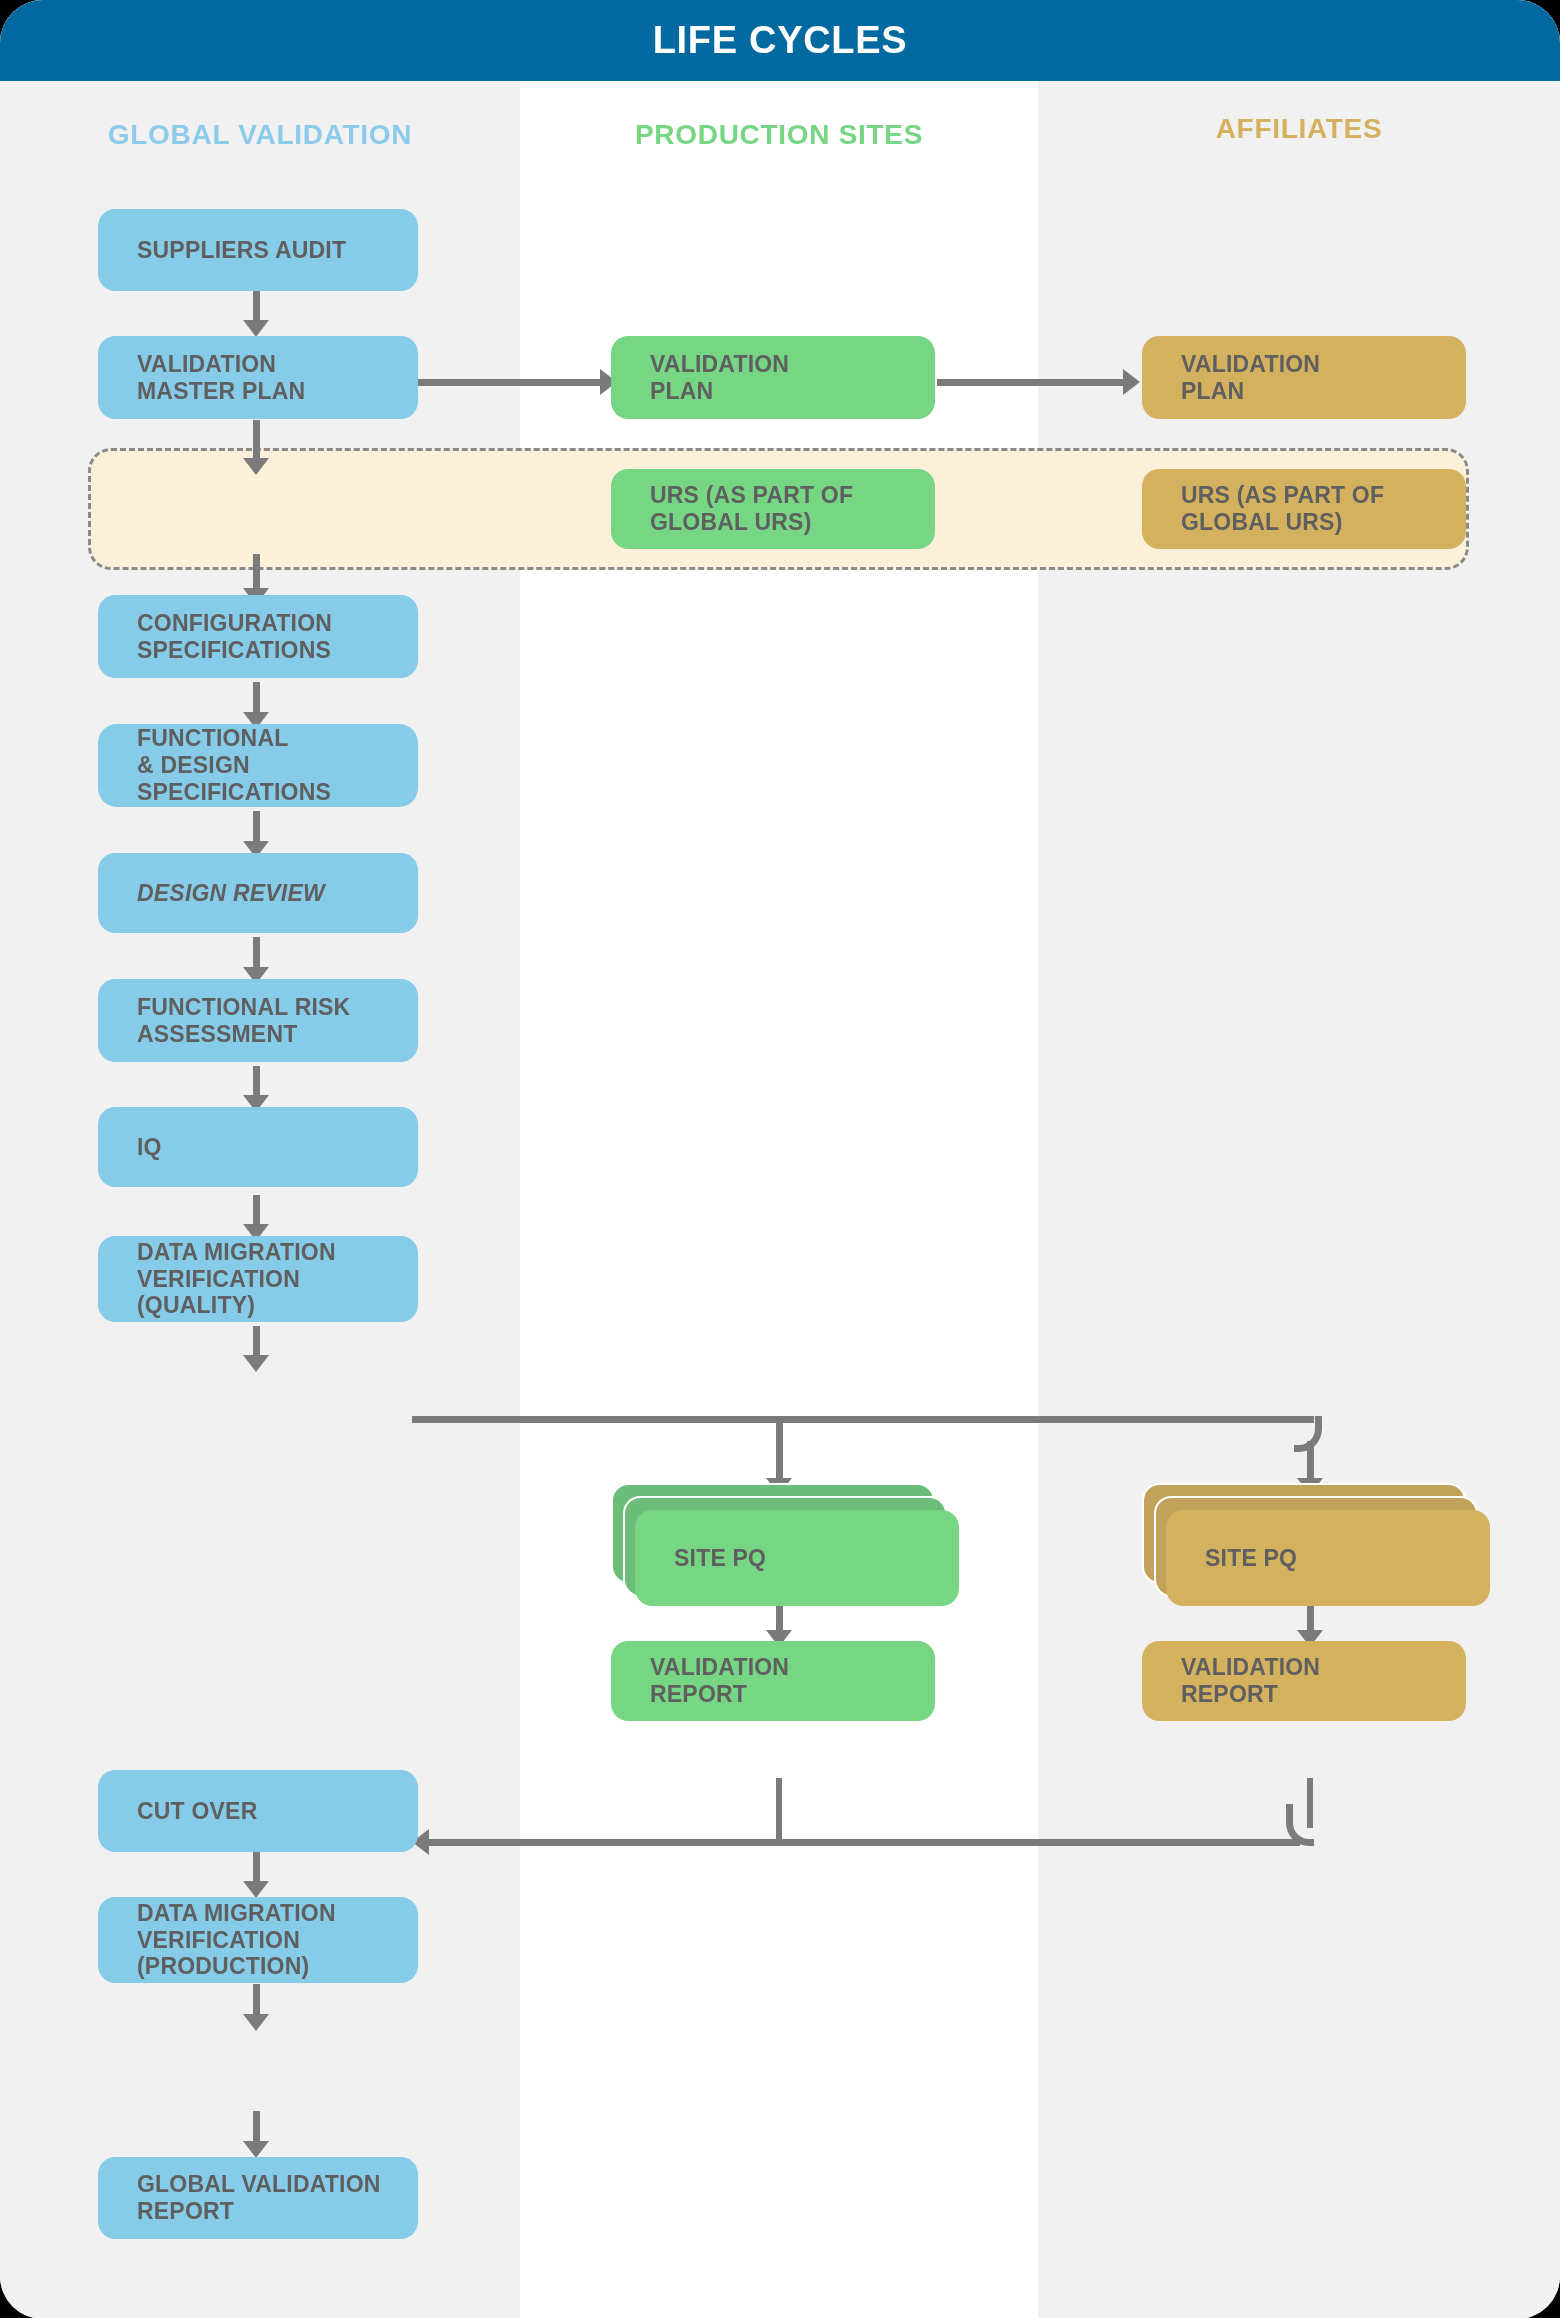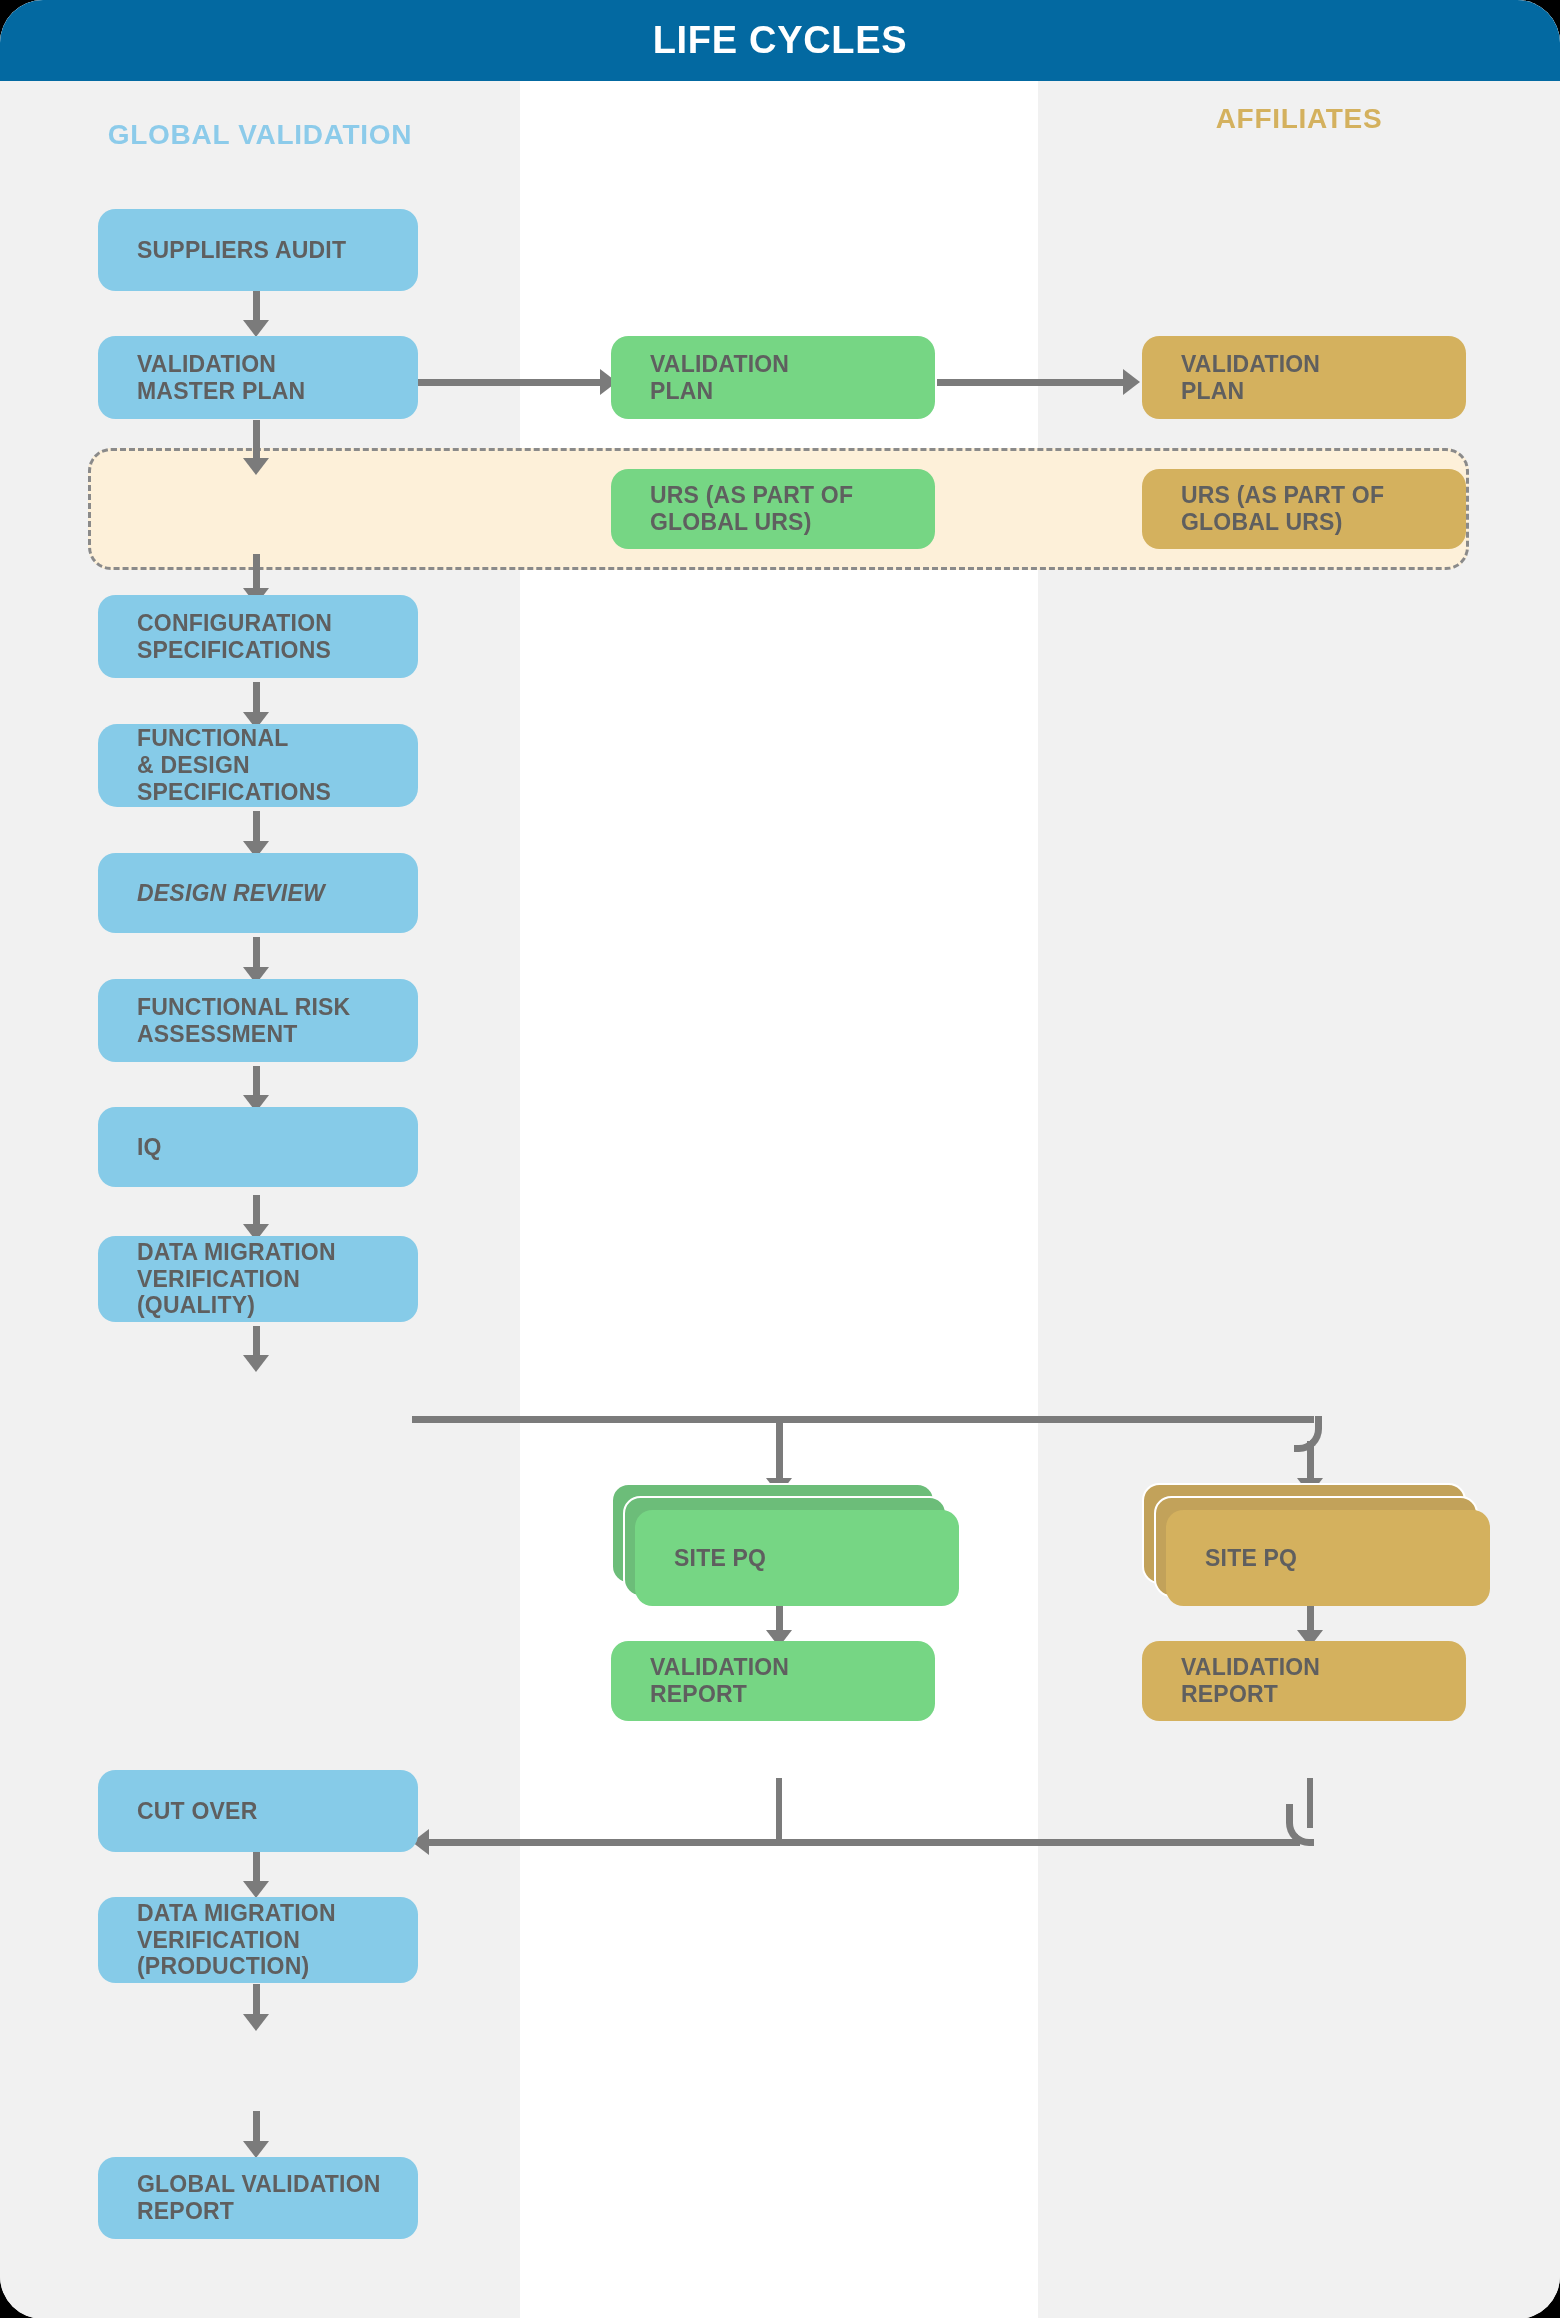--- a/index.html
+++ b/index.html
@@ -97,21 +97,22 @@
 
     <div class="col-bg left" style="left:0px;    width:520px;"></div>
     <div class="col-bg mid" style="left:520px;  width:518px;"></div>
     <div class="col-bg right" style="left:1038px; width:522px;"></div>
 
     <div class="titlebar">
       <span class="t">LIFE CYCLES</span>
     </div>
 
     <div class="colhead c0" style="left:0px;   top:119px; width:520px;">GLOBAL VALIDATION</div>
-    <div class="colhead c2" style="left:1038px;top:103px; width:522px;">AFFILIATES</div>
+    <div class="colhead c1" style="left:520px; top:119px; width:518px;">PRODUCTION SITES</div>
+    <div class="colhead c2" style="left:1038px;top:113px; width:522px;">AFFILIATES</div>
 
     <div class="band" style="left:88px; top:448px; width:1381px; height:122px;"></div>
 
     <div class="conn" style="left:417px; top:379px; width:184px; height:7.4px;"></div>
     <div class="arrow right" style="left:600px; top:369px;"></div>
 
     <div class="conn" style="left:937px; top:379px; width:188px; height:7.4px;"></div>
     <div class="arrow right" style="left:1123px; top:369px;"></div>
 
     <div class="conn" style="left:412px; top:1416px; width:902px; height:7.4px;"></div>

